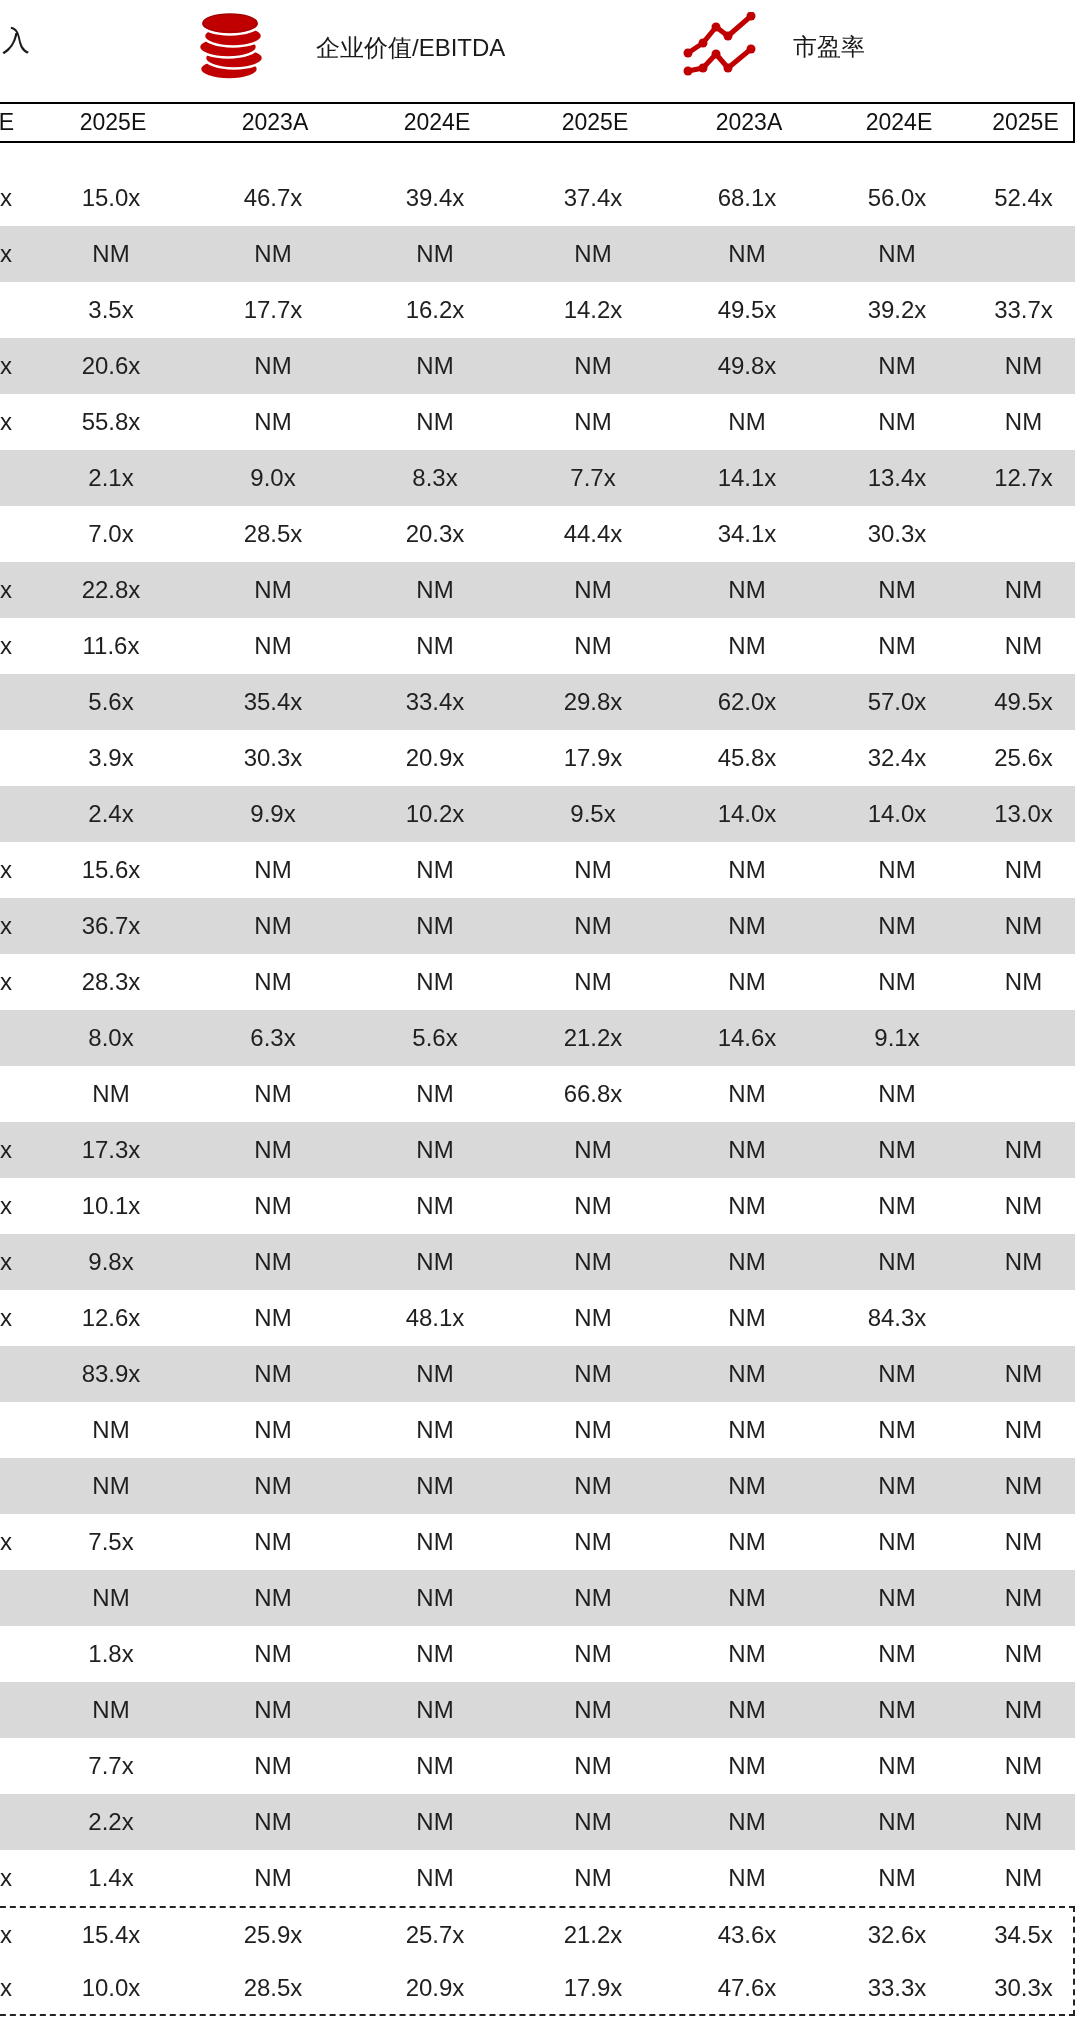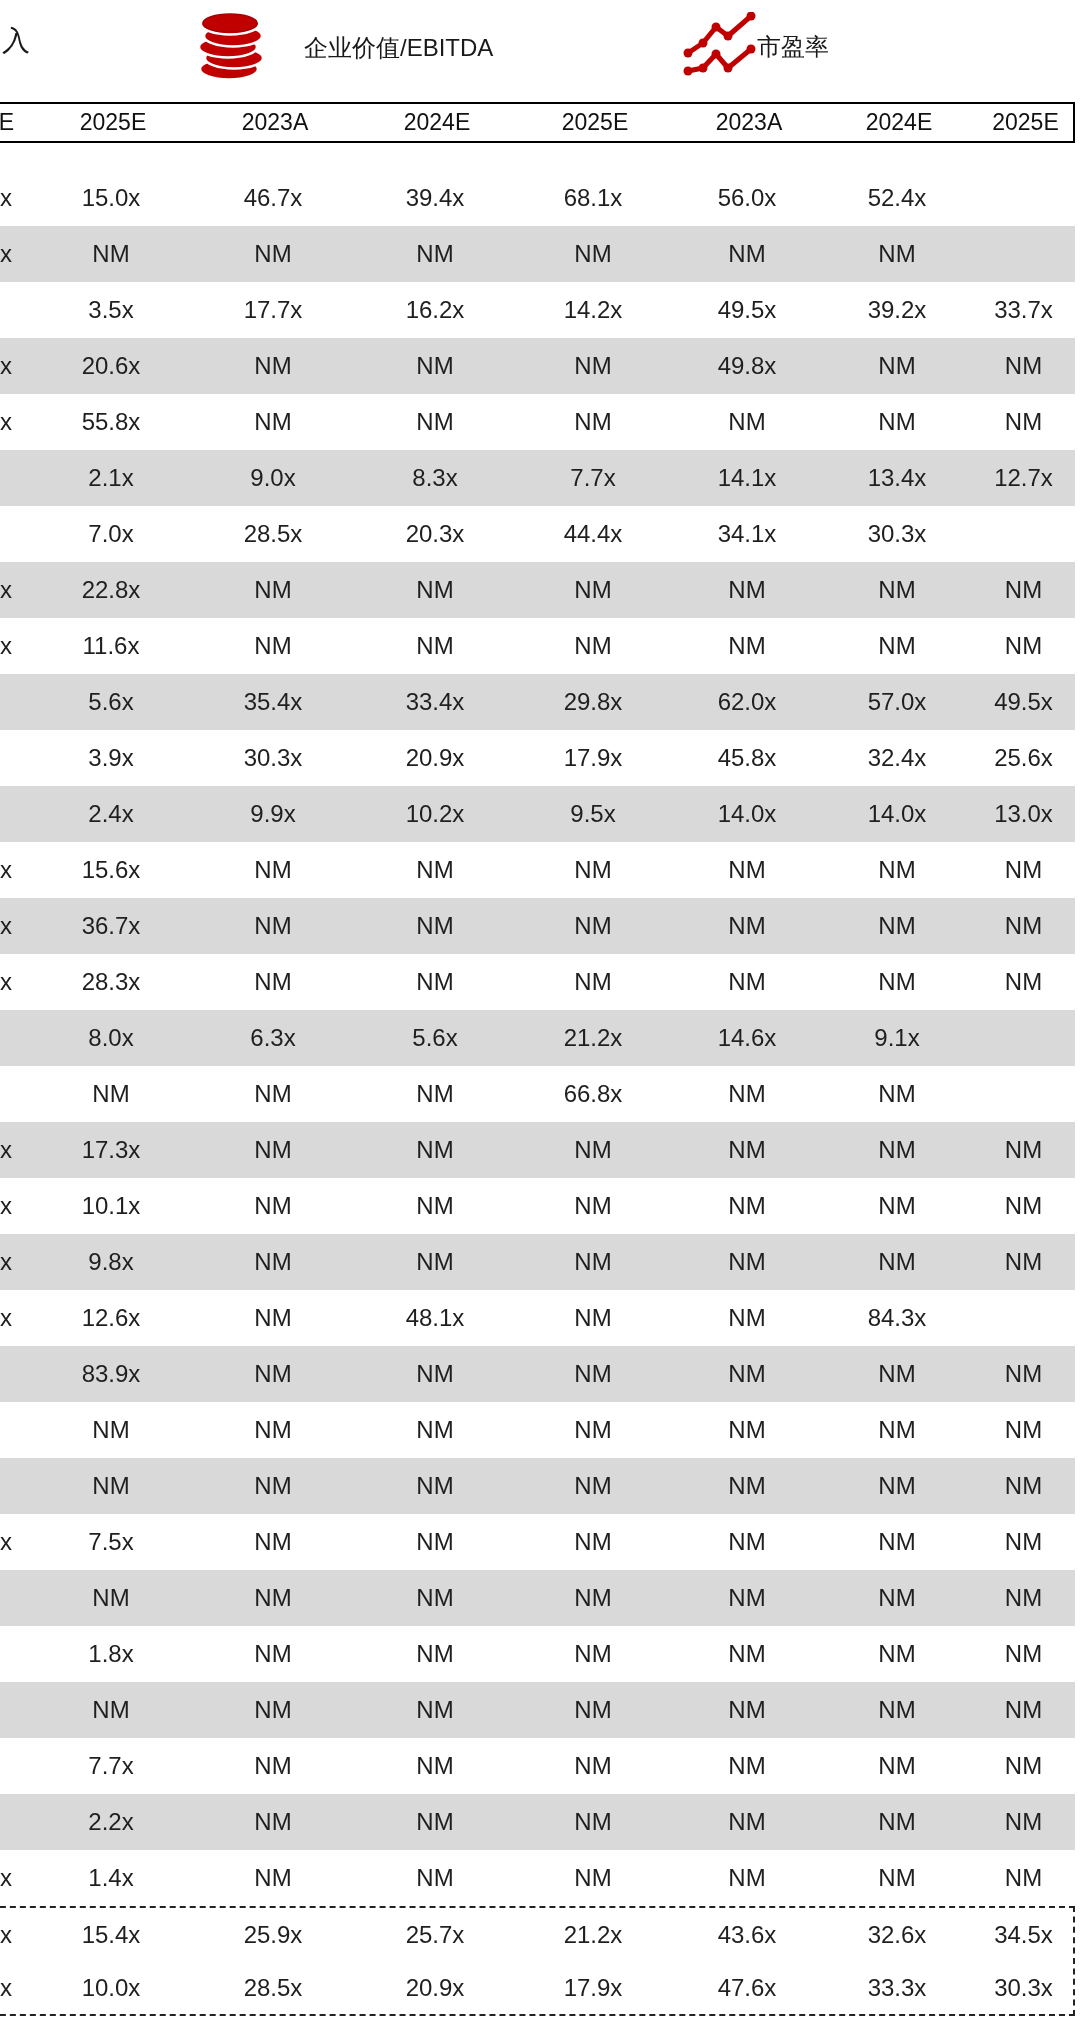--- a/index.html
+++ b/index.html
@@ -30,22 +30,22 @@
     align-items: center;
   }
   .legend-item.ev { left: 198px; top: 10px; }
   .legend-item.pe { left: 683px; top: 12px; }
   .legend-item .icon { flex: 0 0 auto; display: block; }
   .legend-item .label {
     font-size: 24px;
     color: #1a1a1a;
     white-space: nowrap;
   }
-  .legend-item.ev .label { margin-left: 38px; }
-  .legend-item.pe .label { }
+  .legend-item.ev .label { margin-left: 50px; }
+  .legend-item.pe .label { margin-left: 36px; }
 
   
   .tablewrap {
     position: absolute;
     left: -150px;
     top: 102px;
     width: 1225px;
     --cols: 182px 158px 166px 158px 158px 150px 150px 103px;
   }
   .thead {
@@ -144,20 +144,21 @@
     </div>
 
     <div class="spacer"></div>
 
     <div id="table-body">
         <div class="trow">
           <div class="cell c0">x</div>
           <div class="cell">15.0x</div>
           <div class="cell">46.7x</div>
           <div class="cell">39.4x</div>
+          <div class="cell">37.4x</div>
           <div class="cell">68.1x</div>
           <div class="cell">56.0x</div>
           <div class="cell">52.4x</div>
         </div>
         <div class="trow gray">
           <div class="cell c0">x</div>
           <div class="cell">NM</div>
           <div class="cell">NM</div>
           <div class="cell">NM</div>
           <div class="cell">NM</div>

